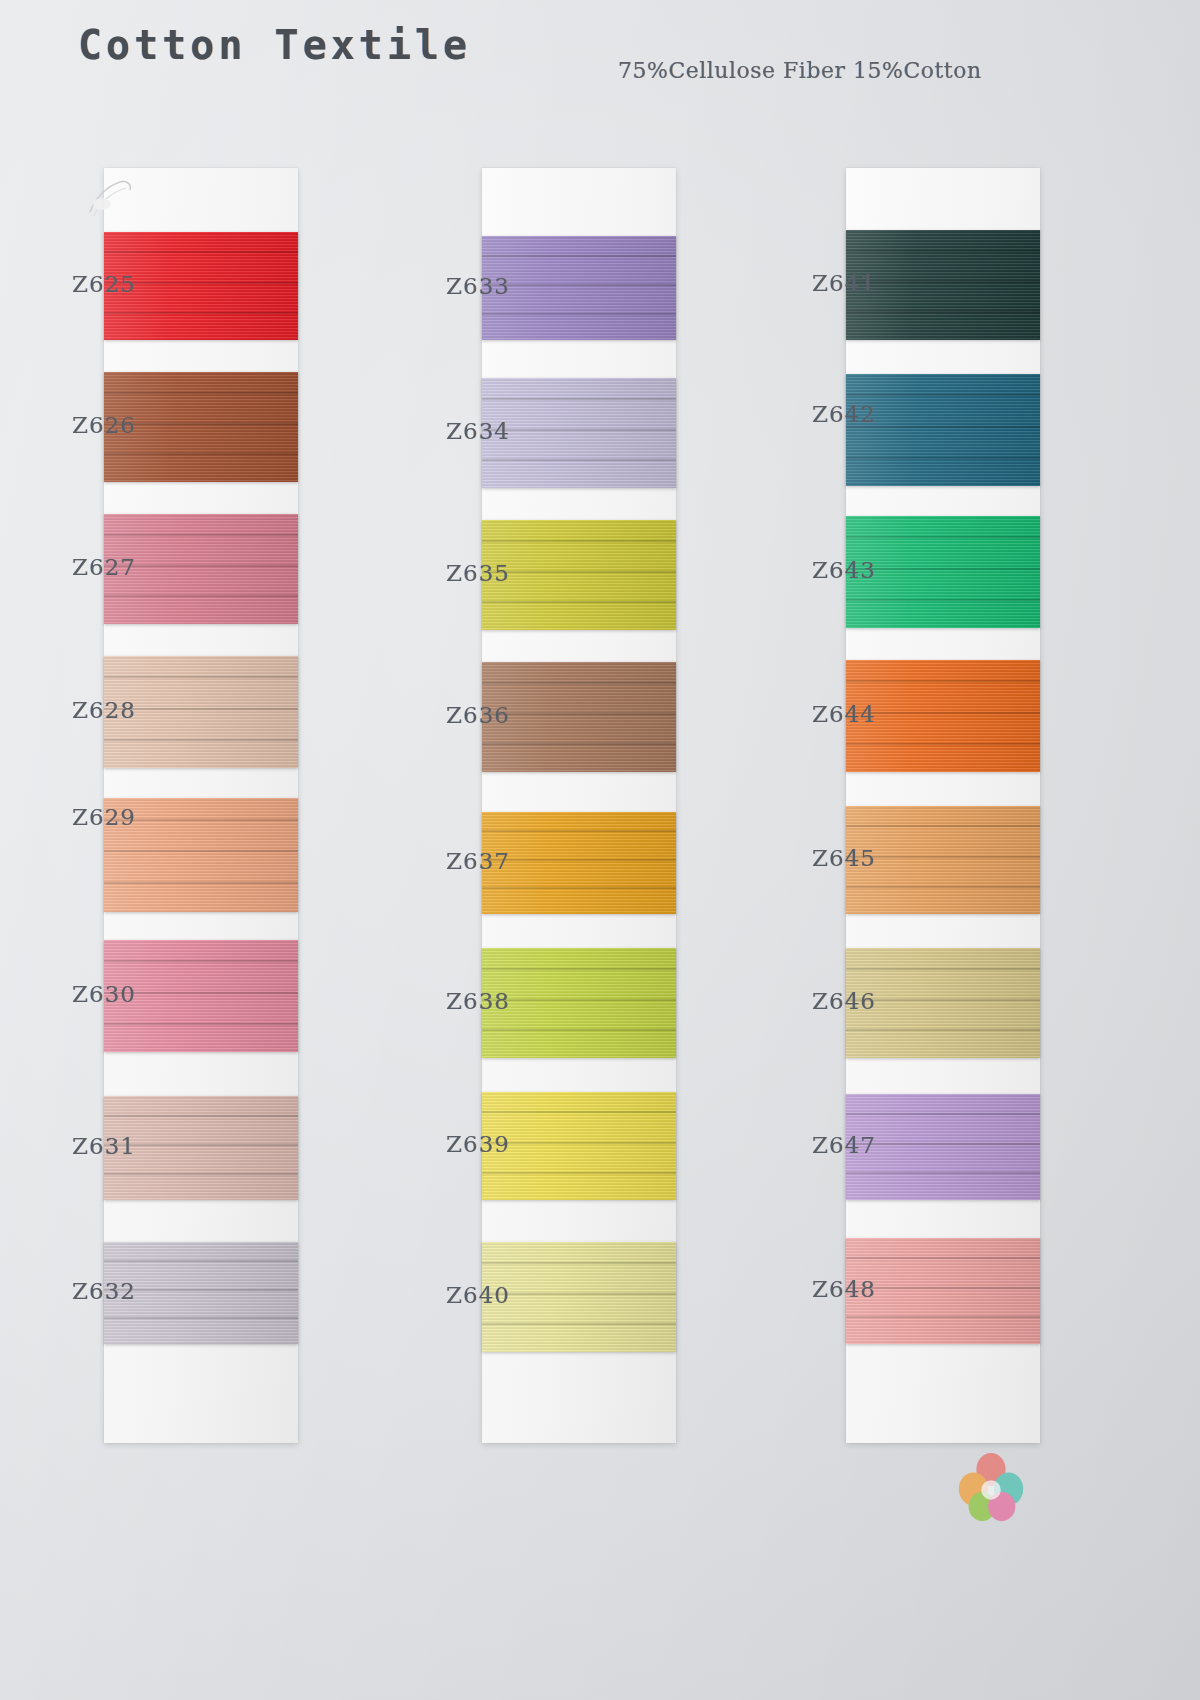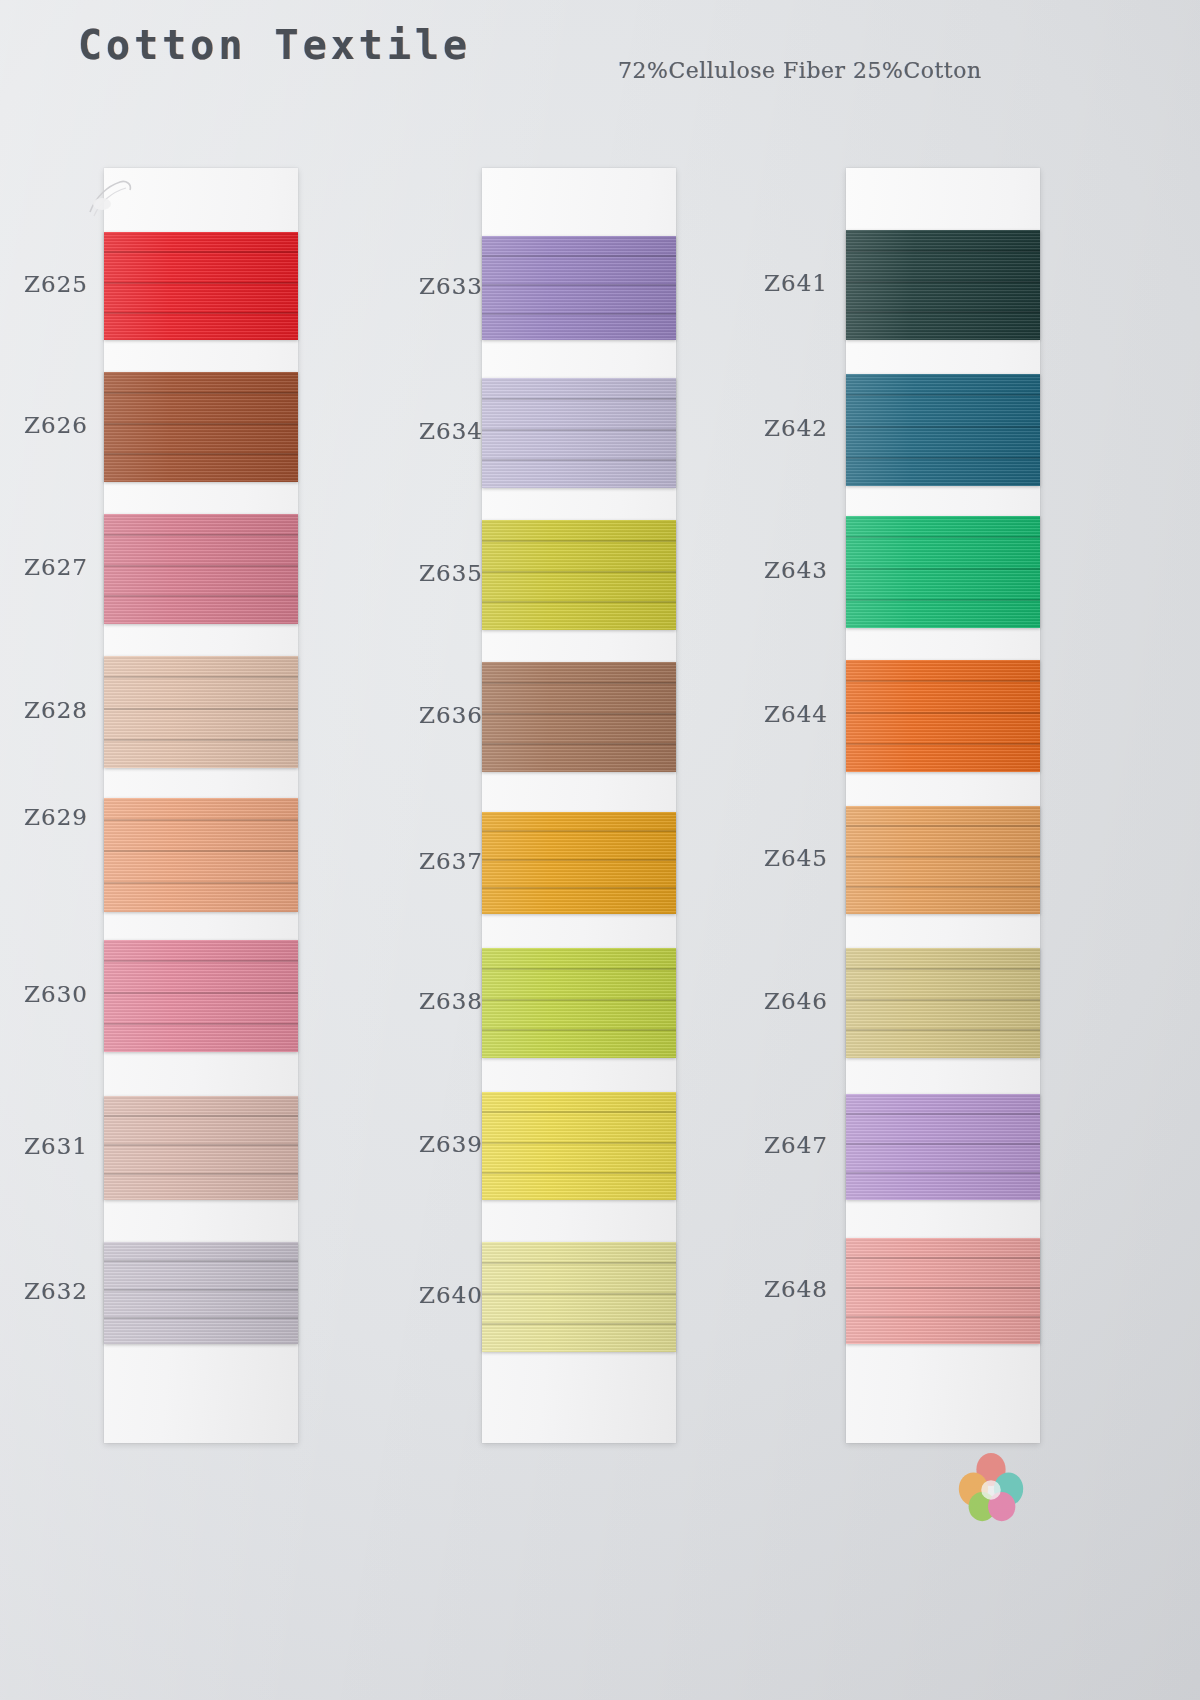--- a/index.html
+++ b/index.html
@@ -81,43 +81,44 @@
     background:rgba(0,0,0,0.16);
   }
 
   
   .label{
     position:absolute;
     font-family:"DejaVu Serif","Liberation Serif",serif;
     font-size:23px;color:#585e66;letter-spacing:1px;
     text-align:right;white-space:nowrap;
     text-shadow:0.4px 0 0 rgba(180,120,70,0.30), -0.4px 0 0 rgba(70,110,180,0.30);
+    margin-left:48px;
   }
   .lab1{left:0px;width:88px;}
-  .lab2{left:393px;width:90px;}
+  .lab2{left:372px;width:90px;}
   .lab3{left:738px;width:90px;}
 
   
   .stray{
     position:absolute;left:86px;top:178px;width:60px;height:42px;
     pointer-events:none;
   }
 
   
   .logo{
     position:absolute;left:952px;top:1448px;width:78px;height:78px;opacity:0.88;
   }
 </style>
 </head>
 <body>
 
 <div class="paper"></div>
 
 <div class="brand">Cotton Textile</div>
-<div class="composition">72%Cellulose Fiber 25%Cotton</div>
+<div class="composition">75%Cellulose Fiber 15%Cotton</div>
 
 <div class="column col1">
   <div class="card-strip"></div>
 </div>
 <div class="column col2">
   <div class="card-strip"></div>
 </div>
 <div class="column col3">
   <div class="card-strip"></div>
 </div>
@@ -283,21 +284,21 @@
     </div>
     <div class="label lab3" style="top: 270px;">Z641</div>
     <div class="swatch" style="left: 846px; top: 374px; width: 194px; height: 112px; position: absolute;">
       <div class="fill" style="background: rgb(30, 103, 129);"></div>
       <div class="threads"></div>
       <div class="band" style="top: 20px;"></div>
       <div class="band" style="top: 52px;"></div>
       <div class="band" style="top: 83px;"></div>
       <div class="sheen"></div>
     </div>
-    <div class="label lab3" style="top: 415px;">Z642</div>
+    <div class="label lab3" style="top: 401px;">Z642</div>
     <div class="swatch" style="left: 846px; top: 516px; width: 194px; height: 112px; position: absolute;">
       <div class="fill" style="background: rgb(21, 189, 114);"></div>
       <div class="threads"></div>
       <div class="band" style="top: 20px;"></div>
       <div class="band" style="top: 52px;"></div>
       <div class="band" style="top: 83px;"></div>
       <div class="sheen"></div>
     </div>
     <div class="label lab3" style="top: 557px;">Z643</div>
     <div class="swatch" style="left: 846px; top: 660px; width: 194px; height: 112px; position: absolute;">

